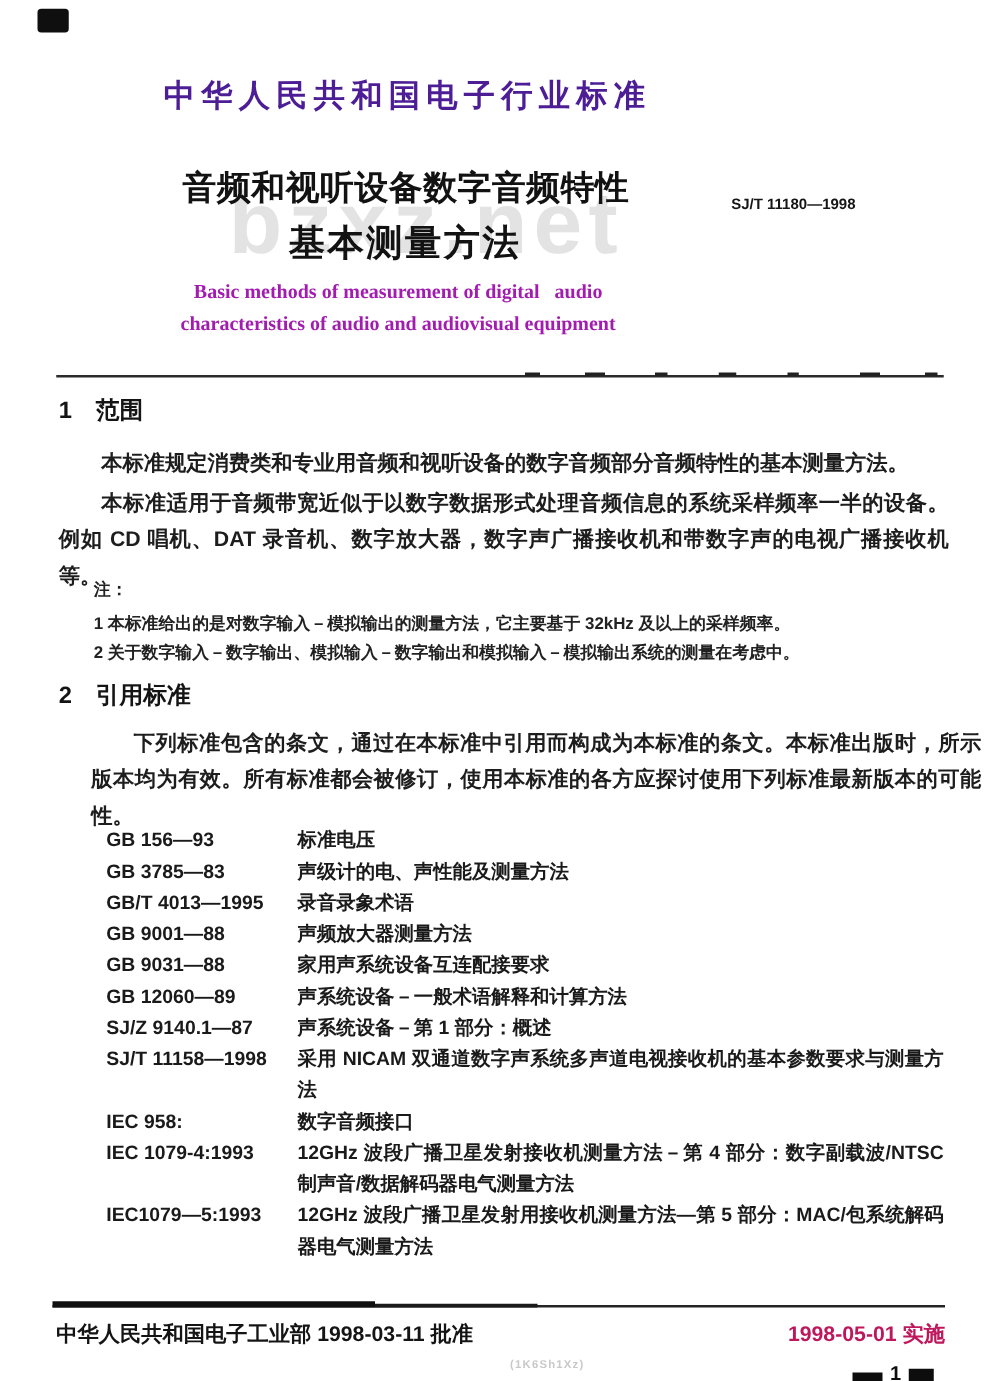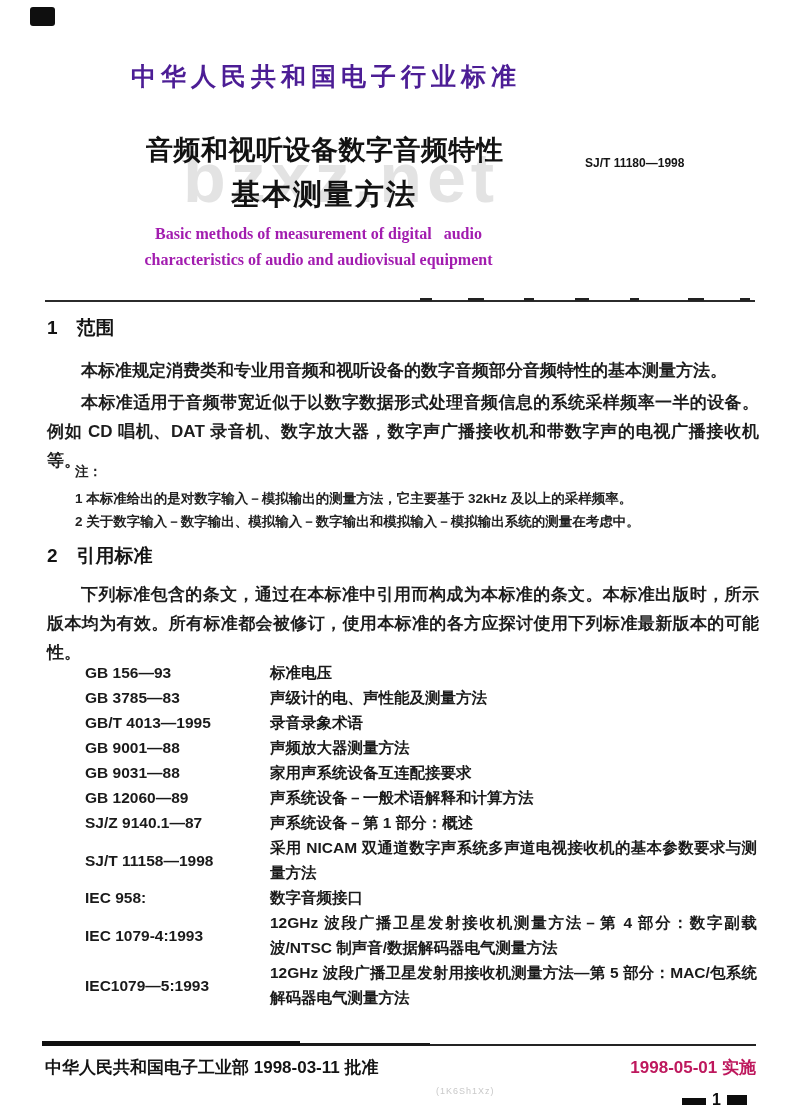--- a/index.html
+++ b/index.html
@@ -64,31 +64,31 @@
   .h-scope { top: 315px; }
   .h-ref   { top: 543px; }
 
   .body-para {
     left: 47px; width: 712px;
     font-size: 17px; font-weight: bold; line-height: 29px;
     text-indent: 2em; text-align: justify; color: #1d1d1d;
   }
   .p-scope1 { top: 356px; }
   .p-scope2 { top: 388px; }
-  .p-refintro { top: 580px; }
+  .p-refintro { top: 580px; margin-left: 26px; }
 
   .note-block {
     left: 75px; top: 463px; width: 665px;
     font-size: 13.5px; font-weight: bold; color: #222;
   }
   .note-block .note-label { margin-bottom: 6px; }
   .note-block .note-line { line-height: 23px; }
 
   .std-list { left: 85px; top: 660px; width: 672px; }
-  .std-row { display: flex; align-items: center; gap: 32px; }
+  .std-row { display: flex; align-items: flex-start; }
   .std-code {
     width: 153px; flex-shrink: 0;
     font-size: 15.5px; font-weight: bold; line-height: 25px; color: #1a1a1a;
     white-space: nowrap;
   }
   .std-title {
     width: 517px;
     font-size: 15.5px; font-weight: bold; line-height: 25px; color: #1a1a1a;
     text-align: justify;
   }
@@ -99,22 +99,22 @@
 
   .footer-approval {
     left: 45px; top: 1056px;
     font-size: 17px; font-weight: bold; white-space: nowrap; color: #141414;
   }
   .footer-impl {
     right: 44px; top: 1056px;
     font-size: 17px; font-weight: bold; white-space: nowrap; color: #be185d;
   }
   .footer-code {
-    left: 436px; top: 1086px;
-    font-size: 9px; color: #c9c9c9; letter-spacing: 1px; font-weight: normal;
+    left: 408px; top: 1086px;
+    font-size: 9px; color: #c9c9c9; letter-spacing: 1px; font-weight: bold;
   }
 
   .page-marker { left: 682px; top: 1091px; display: flex; align-items: flex-start; }
   .page-marker .pm-bar1 { width: 24px; height: 8px; background: #0d0d0d; margin-top: 7px; }
   .page-marker .pm-num  { font-size: 16px; font-weight: bold; margin: 0 6px; color: #0d0d0d; }
   .page-marker .pm-bar2 { width: 20px; height: 12px; background: #0d0d0d; margin-top: 4px; }
 </style>
 </head>
 <body>
 

